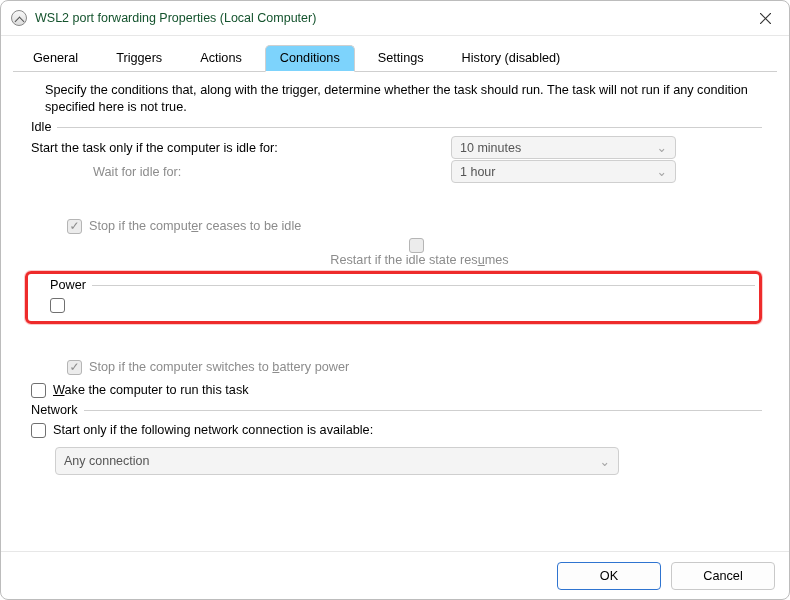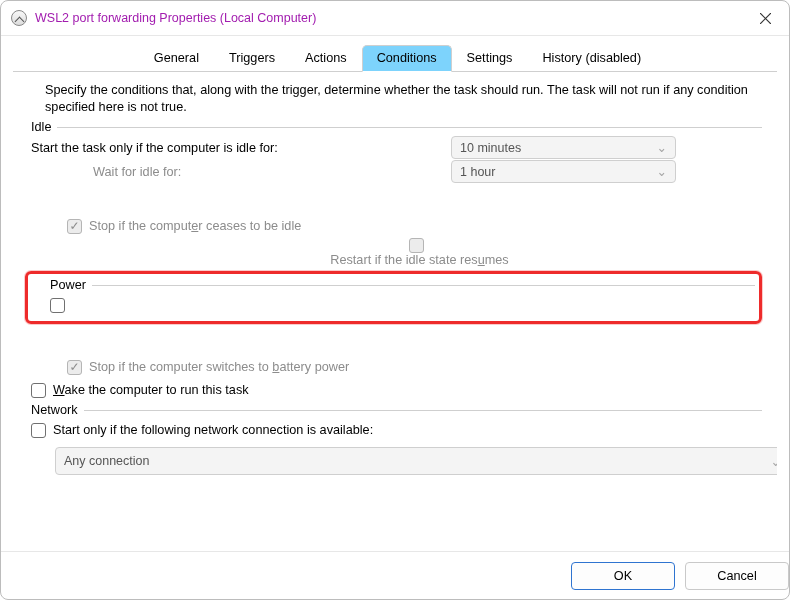--- a/index.html
+++ b/index.html
@@ -33,40 +33,39 @@
     flex-shrink:0;
   }
   .titlebar .icon::after {
     content:""; position:absolute;
     width:6px; height:6px;
     border-top:1px solid #555;
     border-right:1px solid #555;
     left:4px; top:7px;
     transform: rotate(-45deg);
   }
-  .title { flex:1; color:#a21caf; font-size:12.5px;}
+  .title { flex:1; color:#14532d; font-size:12.5px;}
   .closebtn {
     width:20px; height:20px;
     display:flex; align-items:center; justify-content:center;
     color:#333; cursor:default;
   }
   .closebtn svg { width:11px; height:11px; }
 
   .body {
     flex:1;
     padding: 8px 12px 10px 12px;
     display:flex; flex-direction:column;
   }
 
   .tabs {
     display:flex;
     border-bottom:1px solid #cfcfcf;
     padding-left:5px;
-    gap:0;
-    justify-content:center;
+    gap:8px;
   }
   .tab {
     padding:5px 14px 6px 14px;
     position:relative; top:1px;
     border:1px solid transparent;
     border-bottom:none;
     border-radius:5px 5px 0 0;
     color:#000;
     cursor:default;
   }
@@ -122,21 +121,21 @@
     border:1px solid #cfcfcf;
     border-radius:4px;
     background:#f4f4f4;
     display:flex; align-items:center;
     padding:0 8px;
     color:#555;
     position:relative;
     font-size:12.5px;
   }
   .combo .caret { position:absolute; right:8px; color:#a5a5a5;}
-  .combo.wide { width:735px; height:28px; margin-left:18px; margin-top:6px; }
+  .combo.wide { width:564px; height:28px; margin-left:18px; margin-top:6px; }
 
   .splitrow {
     display:flex; align-items:center;
     margin:1px 0 1px -6px;
   }
   .splitrow .left { display:flex; align-items:center; width:420px;}
   .splitrow .right { display:flex; align-items:flex-end;}
 
   .waitrow {
     display:flex; align-items:center;
@@ -150,21 +149,21 @@
     border-radius:6px;
     padding:2px 4px 4px 22px;
     margin: 4px 0 4px -12px;
     box-shadow: 0 0 0 1px rgba(238,43,43,0.25);
   }
   .highlight .grouplabel,
   .highlight .row { margin-left:0; }
 
   .footer {
     height:48px;
-    padding:0 0 0 0;
+    padding:0 14px 0 0;
     display:flex; align-items:center; justify-content:flex-end;
     gap:10px;
     border-top:1px solid #e7e7e7;
   }
   .btn {
     width:104px; height:28px;
     border:1px solid #c9c9c9;
     border-radius:4px;
     background:#fdfdfd;
     display:flex; align-items:center; justify-content:center;

